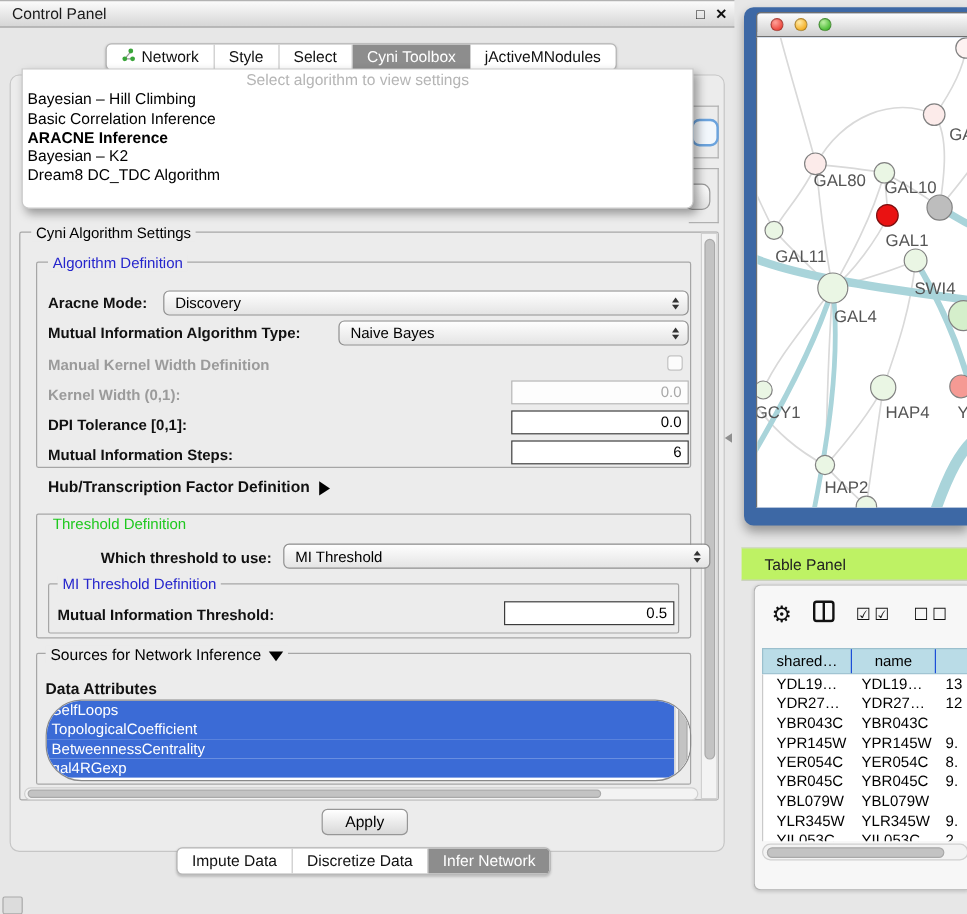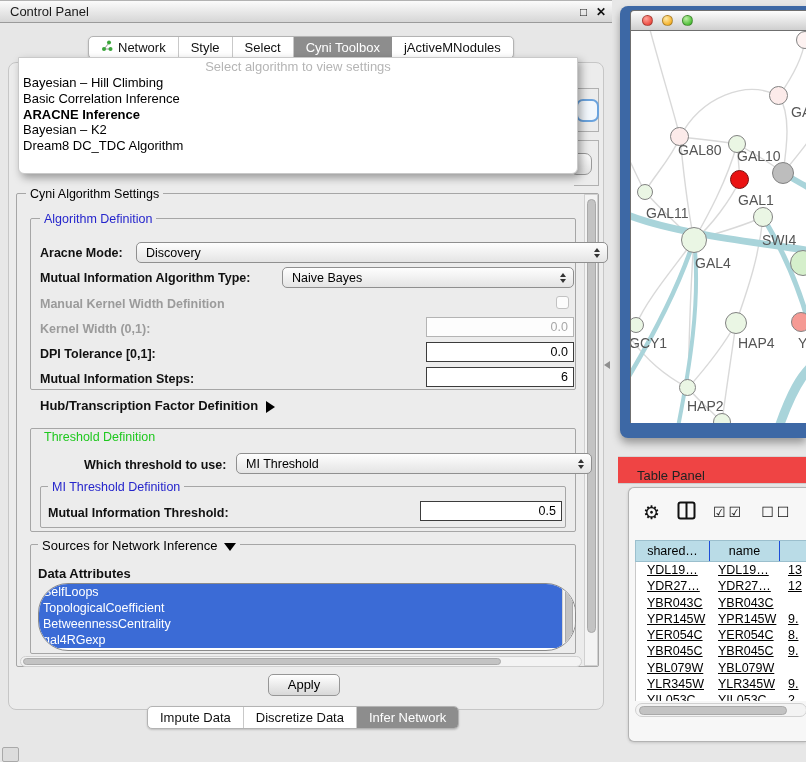--- a/index.html
+++ b/index.html
@@ -72,34 +72,34 @@
   .tl.grn { background:radial-gradient(circle at 35% 30%, #bdf0a4, #52c03c 70%); }
   .net-canvas { position:absolute; left:10px; top:25px; width:176px; height:392px; background:#fff;
     border-left:1px solid #6f6f6f; overflow:hidden; }
   .node { position:absolute; border:1.5px solid #828282; border-radius:50%; }
   .n-grn { background:#eaf6e4; } .n-grn2 { background:#d5efcb; } .n-pnk { background:#fcebea; }
   .n-red { background:#ea1212; border-color:#7c1010; } .n-gry { background:#bdbdbd; }
   .n-sal { background:#f59a94; } .n-wht { background:#fdf2f1; }
   .nl { position:absolute; color:#555; font-size:14px; white-space:nowrap; }
 
   
-  .tp-bar { position:absolute; left:618px; top:456px; width:188px; height:28px; background:#ef4444;
-    border-top:1px solid #d5d5d5; border-bottom:1px solid #cdcdcd; display:flex; align-items:flex-end;
+  .tp-bar { position:absolute; left:618px; top:456px; width:188px; height:28px; background:#bef264;
+    border-top:1px solid #d5d5d5; border-bottom:1px solid #cdcdcd; display:flex; align-items:center;
     font-size:13px; color:#222; padding-left:19px; }
   .tp-card { position:absolute; left:628px; top:487px; width:178px; height:255px; background:#f7f7f7;
     border:1px solid #b3b3b3; border-right:none; border-radius:6px 0 0 6px; box-shadow:0 1px 3px rgba(0,0,0,0.15); overflow:hidden; }
   .tp-toolbar { position:absolute; left:0; top:0; width:100%; height:48px; display:flex; align-items:center; gap:17px; padding-left:14px; }
   .gear { font-size:19px; color:#111; line-height:1; }
   .cks { font-size:14px; color:#111; letter-spacing:3px; }
   .tbl-head { position:absolute; left:6px; top:52px; width:172px; height:22px; display:flex;
     background:#badce7; border:1px solid #9bbfcd; }
   .th { font-size:12.5px; line-height:20px; text-align:center; border-right:1px solid #1d4ed8; color:#000; overflow:hidden; }
   .tbl-body { position:absolute; left:6px; top:74px; width:172px; height:139px; background:#fff;
     border-left:1px solid #c9c9c9; overflow:hidden; }
-  .tr { display:flex; height:16.3px;text-decoration:underline; }
+  .tr { display:flex; height:16.3px; }
   .td { font-size:12.5px; line-height:16px; color:#000; overflow:hidden; white-space:nowrap; }
 </style>
 </head>
 <body>
 
 <div class="screen">
 
   <div class="cp-titlebar">
     <span class="cp-title">Control Panel</span>
     <span class="cp-btn" style="left:580px;">□</span>
@@ -153,21 +153,21 @@
   <div class="legend" style="left:26px; top:187px;">Cyni Algorithm Settings</div>
 
   <div class="sb" style="left:584px; top:194px; width:14px; height:472px;">
     <div class="sb-th" style="left:2px; top:4px; width:9px; height:434px;"></div>
   </div>
 
   <div class="grp" style="left:30px; top:218px; width:546px; height:172px;"></div>
   <div class="legend" style="left:40px; top:212px; color:#2525cc;">Algorithm Definition</div>
 
   <div class="lbl" style="left:40px; top:246px;">Aracne Mode:</div>
-  <div class="combo" style="left:136px; top:242px; width:472px; height:21px;">
+  <div class="combo" style="left:136px; top:242px; width:438px; height:21px;">
     <span>Discovery</span>
     <span class="arrows">
         <i class="up"></i>
         <i class="dn"></i>
       </span>
   </div>
 
   <div class="lbl" style="left:40px; top:271px;">Mutual Information Algorithm Type:</div>
   <div class="combo" style="left:282px; top:267px; width:292px; height:21px;">
     <span>Naive Bayes</span>

